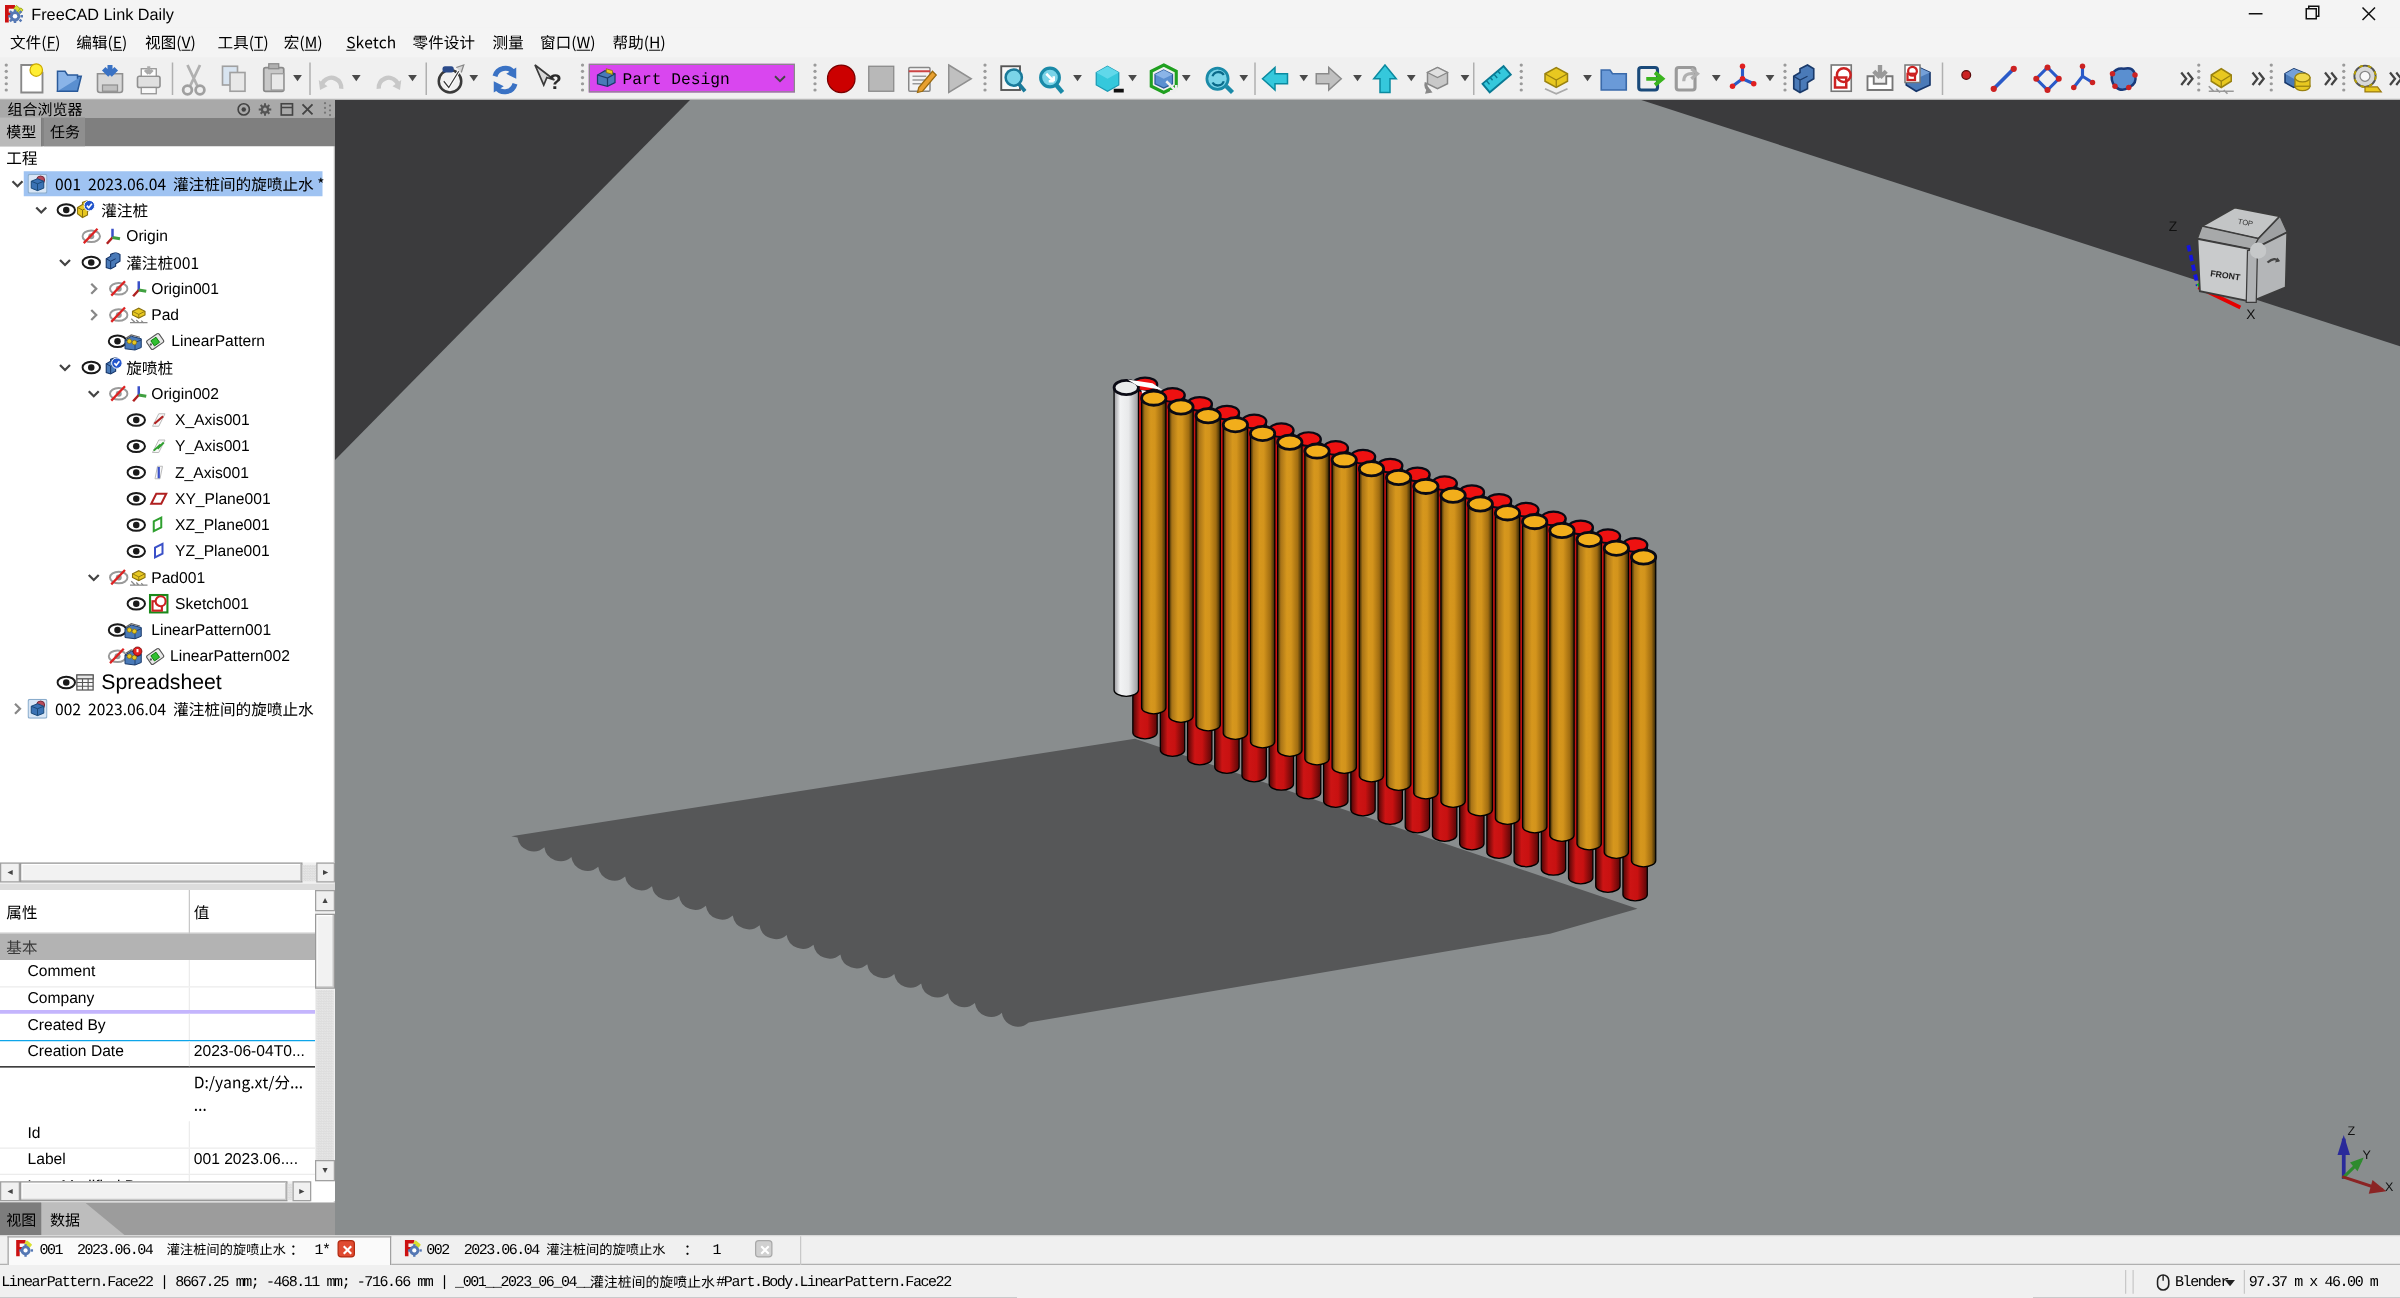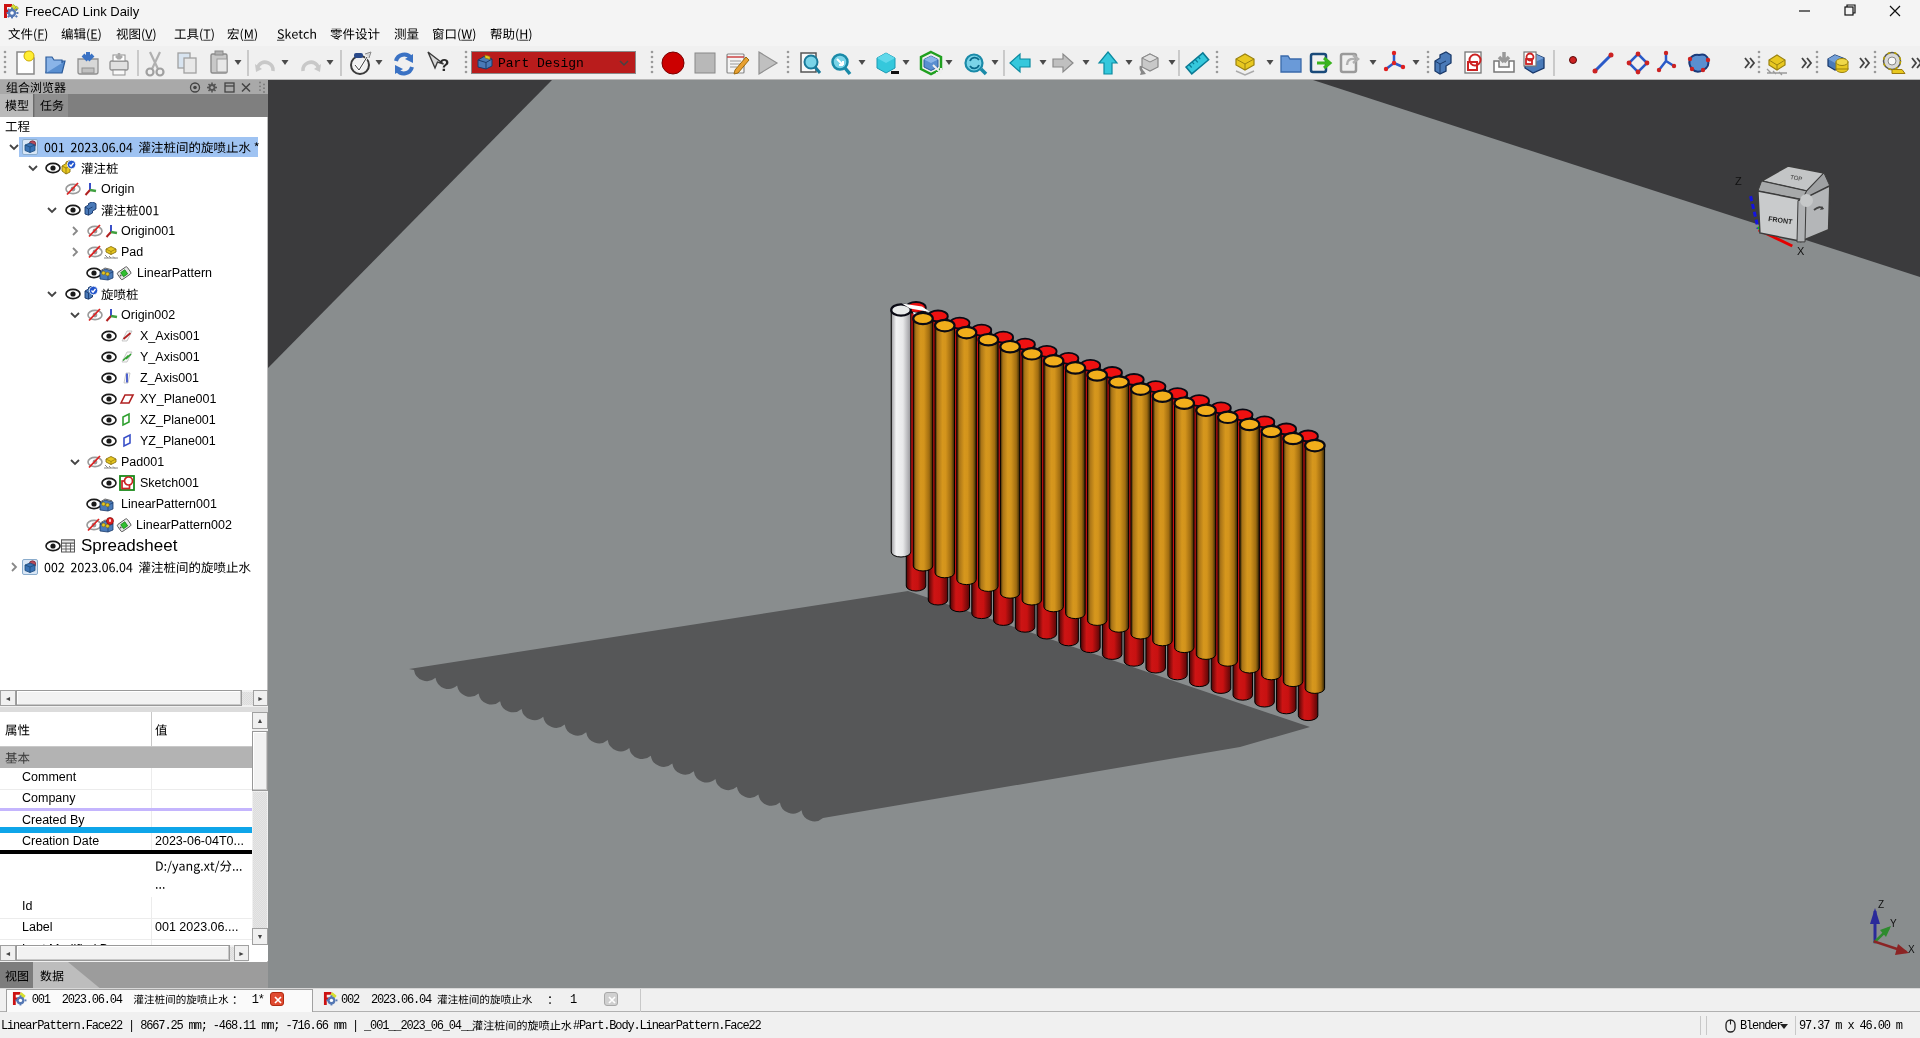--- a/index.html
+++ b/index.html
@@ -311,21 +311,21 @@
     <g transform="translate(1894,63)">
       <circle cx="-2" cy="-2" r="8.5" fill="#d8d8d8" stroke="#555" stroke-width="1.5"></circle>
       <circle cx="-2" cy="-2" r="4" fill="#f8f8f8" stroke="#888" stroke-width="1"></circle>
       <path d="M-2,6.5 h10 l3,4 h-13 Z" fill="#e8c820" stroke="#9a7a10" stroke-width="1"></path>
       <circle cx="-2" cy="-2" r="8.5" fill="none" stroke="#b8a000" stroke-width="1.5" stroke-dasharray="3,4"></circle>
     </g>
     <g transform="translate(1916,63)">
       <path d="M-4,-5 l4,5 -4,5 M1,-5 l4,5 -4,5" stroke="#444" stroke-width="1.8" fill="none"></path>
     </g>
   </svg>
-<div class="abs" style="left:471px;top:51px;width:165px;height:23px;background:#b91c1c;border:1px solid #8a8a8a">
+<div class="abs" style="left:471px;top:51px;width:165px;height:23px;background:#d946ef;border:1px solid #8a8a8a">
     <svg class="abs" style="left:4px;top:2px" width="18" height="18" viewBox="0 0 18 18">
       <path d="M2,13 V6 l6,-3.5 8,2.5 V12 l-6,3 Z" fill="#4a7ab8" stroke="#1a3a6a"></path>
       <path d="M2,6 l8,2.5 6,-3.5 M10,8.5 V15" stroke="#1a3a6a" fill="none"></path>
       <path d="M9,1 l5,1.5 v3 l-5,-1.5 Z" fill="#e8c820" stroke="#8a7210" stroke-width="0.7"></path>
     </svg>
     <div class="abs mono" style="left:26px;top:4px;font-size:13px;color:#000">Part Design</div>
     <svg class="abs" style="right:6px;top:8px" width="10" height="7" viewBox="0 0 10 7">
       <path d="M1,1 l4,4 4,-4" stroke="#444" stroke-width="1.5" fill="none"></path>
     </svg>
   </div>
@@ -765,25 +765,25 @@
     </div>
     <div class="abs" style="left:0;top:35px;width:252px;height:21px;background:#b3b3b3"></div>
     <div class="abs" style="left:0;top:56px;width:252px;height:21.5px;border-bottom:1px solid #ececec">
       <div class="abs" style="left:22px;top:1.75px">Comment</div>
       <div class="abs" style="left:151px;top:0;width:1px;height:100%;background:#ececec"></div>
     </div>
     <div class="abs" style="left:0;top:77.5px;width:252px;height:21.5px;border-bottom:3px solid #c4b5fd">
       <div class="abs" style="left:22px;top:1.75px">Company</div>
       <div class="abs" style="left:151px;top:0;width:1px;height:100%;background:#ececec"></div>
     </div>
-    <div class="abs" style="left:0;top:99.0px;width:252px;height:21.5px;border-bottom:6px solid #0ea5e9">
+    <div class="abs" style="left:0;top:99.0px;width:252px;height:21.5px;border-bottom:1px solid #0ea5e9">
       <div class="abs" style="left:22px;top:1.75px">Created By</div>
       <div class="abs" style="left:151px;top:0;width:1px;height:100%;background:#ececec"></div>
     </div>
-    <div class="abs" style="left:0;top:120.5px;width:252px;height:21.5px;border-bottom:4px solid #000000">
+    <div class="abs" style="left:0;top:120.5px;width:252px;height:21.5px;border-bottom:1px solid #000000">
       <div class="abs" style="left:22px;top:1.75px">Creation Date</div>
       <div class="abs" style="left:155px;top:1.75px">2023-06-04T0...</div>
       <div class="abs" style="left:151px;top:0;width:1px;height:100%;background:#ececec"></div>
     </div>
     <div class="abs" style="left:0;top:185.0px;width:252px;height:21.5px;border-bottom:1px solid #ececec">
       <div class="abs" style="left:22px;top:1.75px">Id</div>
       <div class="abs" style="left:151px;top:0;width:1px;height:100%;background:#ececec"></div>
     </div>
     <div class="abs" style="left:0;top:206.5px;width:252px;height:21.5px;border-bottom:1px solid #ececec">
       <div class="abs" style="left:22px;top:1.75px">Label</div>

